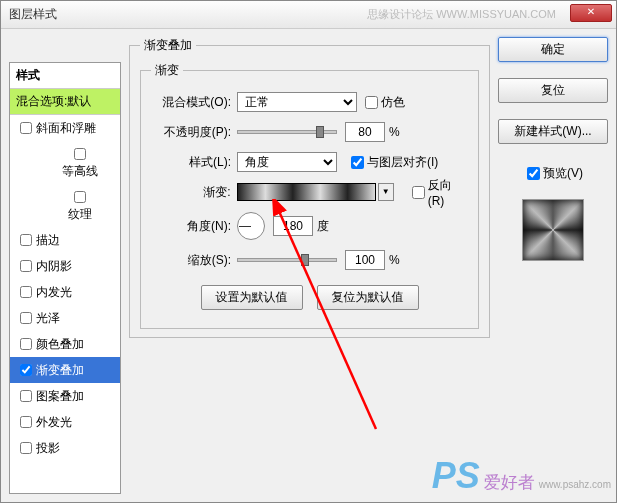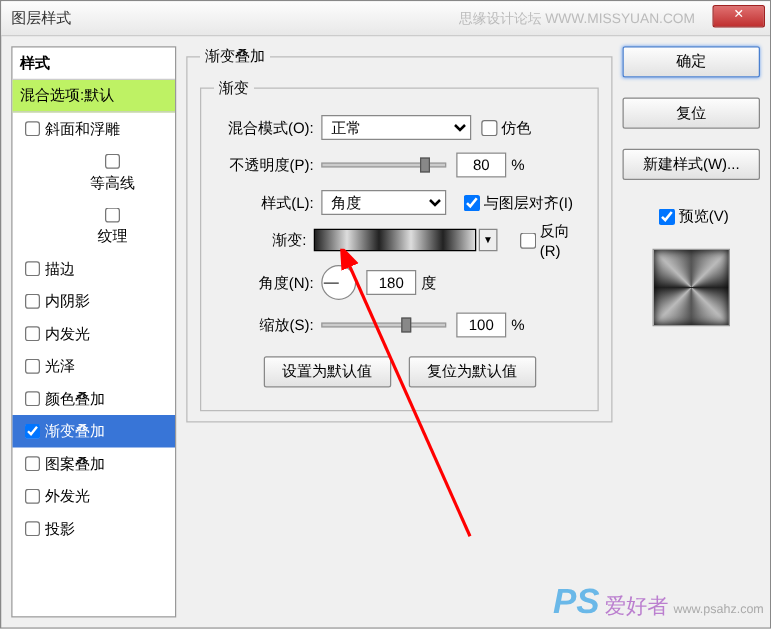--- a/index.html
+++ b/index.html
@@ -4,21 +4,21 @@
 <style>
 * { box-sizing: border-box; font-family: "Microsoft YaHei", "SimSun", sans-serif; font-size: 12px; }
 body { margin: 0; padding: 0; background: #fff; width: 617px; height: 503px; position: relative; overflow: hidden; }
 .dialog { position: absolute; top: 0; left: 0; width: 617px; height: 503px; background: #f0f0f0; border: 1px solid #888; }
 .titlebar { height: 28px; background: linear-gradient(#fdfdfd, #e8e8e8); border-bottom: 1px solid #ccc; position: relative; display: flex; align-items: center; padding-left: 8px; }
 .titlebar .title { color: #333; }
 .titlebar .watermark { position: absolute; right: 60px; top: 6px; color: #bbb; font-size: 11px; }
 .closebtn { position: absolute; right: 4px; top: 3px; width: 42px; height: 18px; background: linear-gradient(#e07070, #c03030); border: 1px solid #a02020; border-radius: 2px; color: #fff; text-align: center; line-height: 14px; font-size: 10px; }
 .body { display: flex; padding: 8px; height: calc(100% - 28px); position: relative; }
 
-.left-panel { width: 132px; border: 1px solid #999; background: #fff; margin-right: 8px; }
+.left-panel { width: 112px; border: 1px solid #999; background: #fff; margin-right: 8px; margin-top: 25px; }
 .left-header { padding: 4px 6px; border-bottom: 1px solid #ccc; font-weight: bold; }
 .left-sub { padding: 4px 6px; border-bottom: 1px solid #ccc; background: #bef264; }
 .style-item { padding: 4px 6px; display: flex; align-items: center; }
 .style-item.indent { padding-left: 36px; flex-direction: column; }
 .style-item.active { background: #3875d7; color: #fff; }
 .style-item input[type=checkbox] { margin-right: 4px; width: 12px; height: 12px; }
 
 .center-panel { flex: 1; }
 fieldset { border: 1px solid #bbb; padding: 8px 10px; margin: 0 0 8px 0; }
 fieldset legend { padding: 0 4px; }
@@ -41,21 +41,21 @@
 
 .right-panel { width: 110px; margin-left: 8px; display: flex; flex-direction: column; align-items: center; gap: 10px; }
 .right-panel .btn { width: 100%; margin-bottom: 6px; text-align: center; }
 .right-panel .btn.primary { border: 1px solid #4a80d0; box-shadow: 0 0 3px #6aa0f0; }
 .preview-cbx { margin: 4px 0 6px 0; display: flex; align-items: center; }
 .preview-cbx input { margin-right: 3px; }
 .preview-swatch { width: 62px; height: 62px; background: radial-gradient(circle at 50% 50%, #888 0%, #222 30%, #aaa 50%, #222 70%, #888 100%); background: conic-gradient(#555,#bbb,#222,#bbb,#555,#bbb,#222,#bbb,#555); border: 1px solid #999; box-shadow: inset 0 0 8px #000; }
 
 .annot-arrow { position: absolute; pointer-events: none; }
 .bottom-wm { position: absolute; right: 6px; bottom: 6px; display: flex; align-items: baseline; }
-.bottom-wm .ps { font-size: 28px; font-weight: bold; color: #6ab8e8; font-style: italic; margin-right: 4px; }
+.bottom-wm .ps { font-size: 36px; font-weight: bold; color: #6ab8e8; font-style: italic; margin-right: 4px; }
 .bottom-wm .txt1 { font-size: 17px; color: #bb7fcf; font-weight: normal; }
 .bottom-wm .txt2 { font-size: 10px; color: #aaa; margin-left: 4px; }
 </style>
 </head>
 <body>
 
 <div class="dialog">
   <div class="titlebar">
     <span class="title">图层样式</span>
     <span class="watermark">思缘设计论坛  WWW.MISSYUAN.COM</span>

